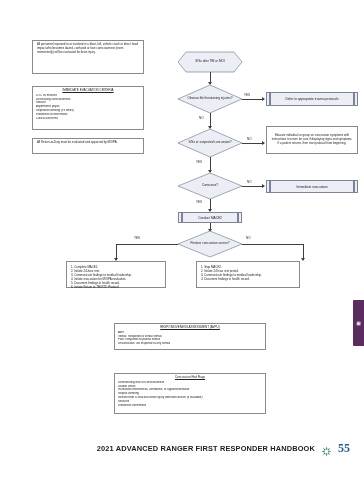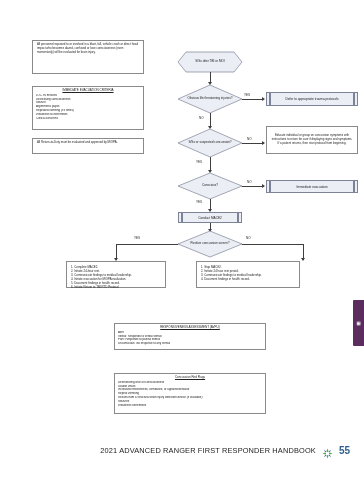--- a/index.html
+++ b/index.html
@@ -104,24 +104,24 @@
   }
   .listbox ol{margin:0;padding:0;list-style:none;}
   .listbox li{white-space:nowrap;overflow:hidden;}
 
   
   .footer{
     position:absolute;left:0;right:14px;bottom:24px;
     display:flex;align-items:center;justify-content:flex-end;gap:6px;
   }
   .footer-text{
-    font-size:7.4px;font-weight:normal;letter-spacing:.15px;color:#222;
+    font-size:7.4px;font-weight:bold;letter-spacing:.15px;color:#222;
   }
   .footer-logo{width:11px;height:11px;position:relative;}
-  .footer-page{font-size:10px;font-weight:bold;color:#2d5f8a;}
+  .footer-page{font-size:12px;font-weight:bold;color:#2d5f8a;font-family:Liberation Serif, serif;}
 
   
   .sidetab{
     position:absolute;right:0;top:300px;
     width:11px;height:46px;
     background:#5b2d5e;
     border-radius:1px 0 0 1px;
   }
   .sidetab .glyph{
     position:absolute;left:0;right:0;top:50%;transform:translateY(-50%);

